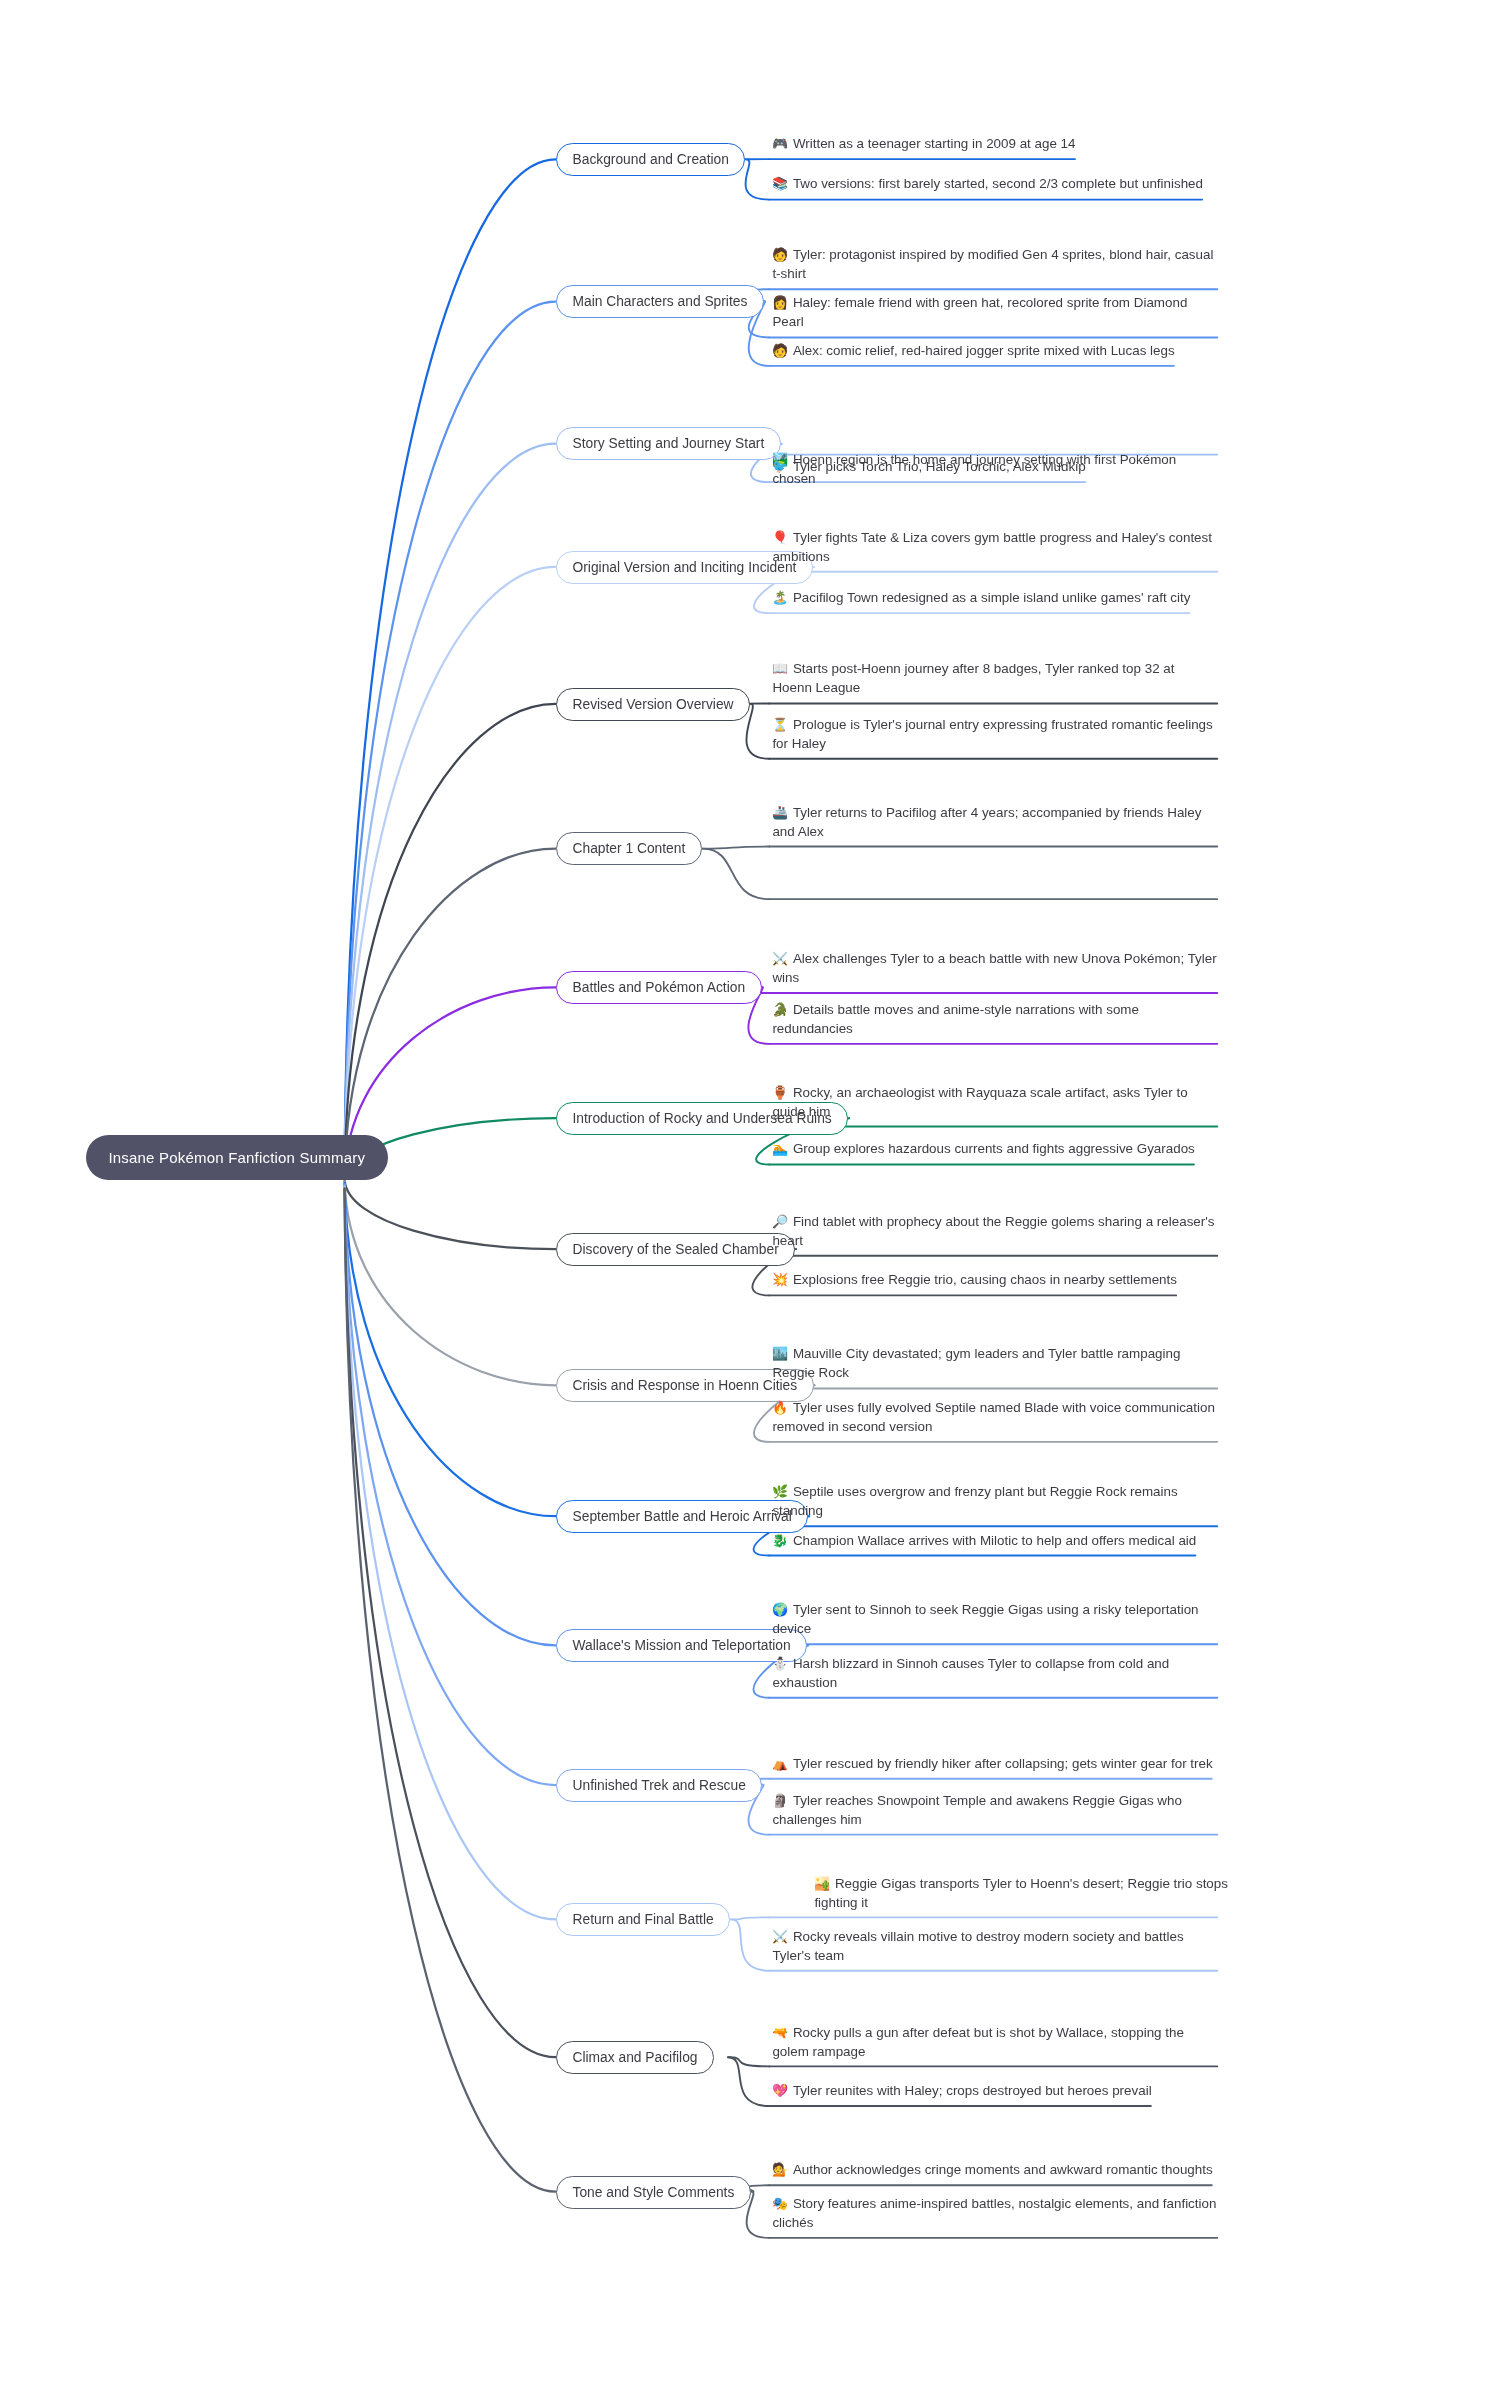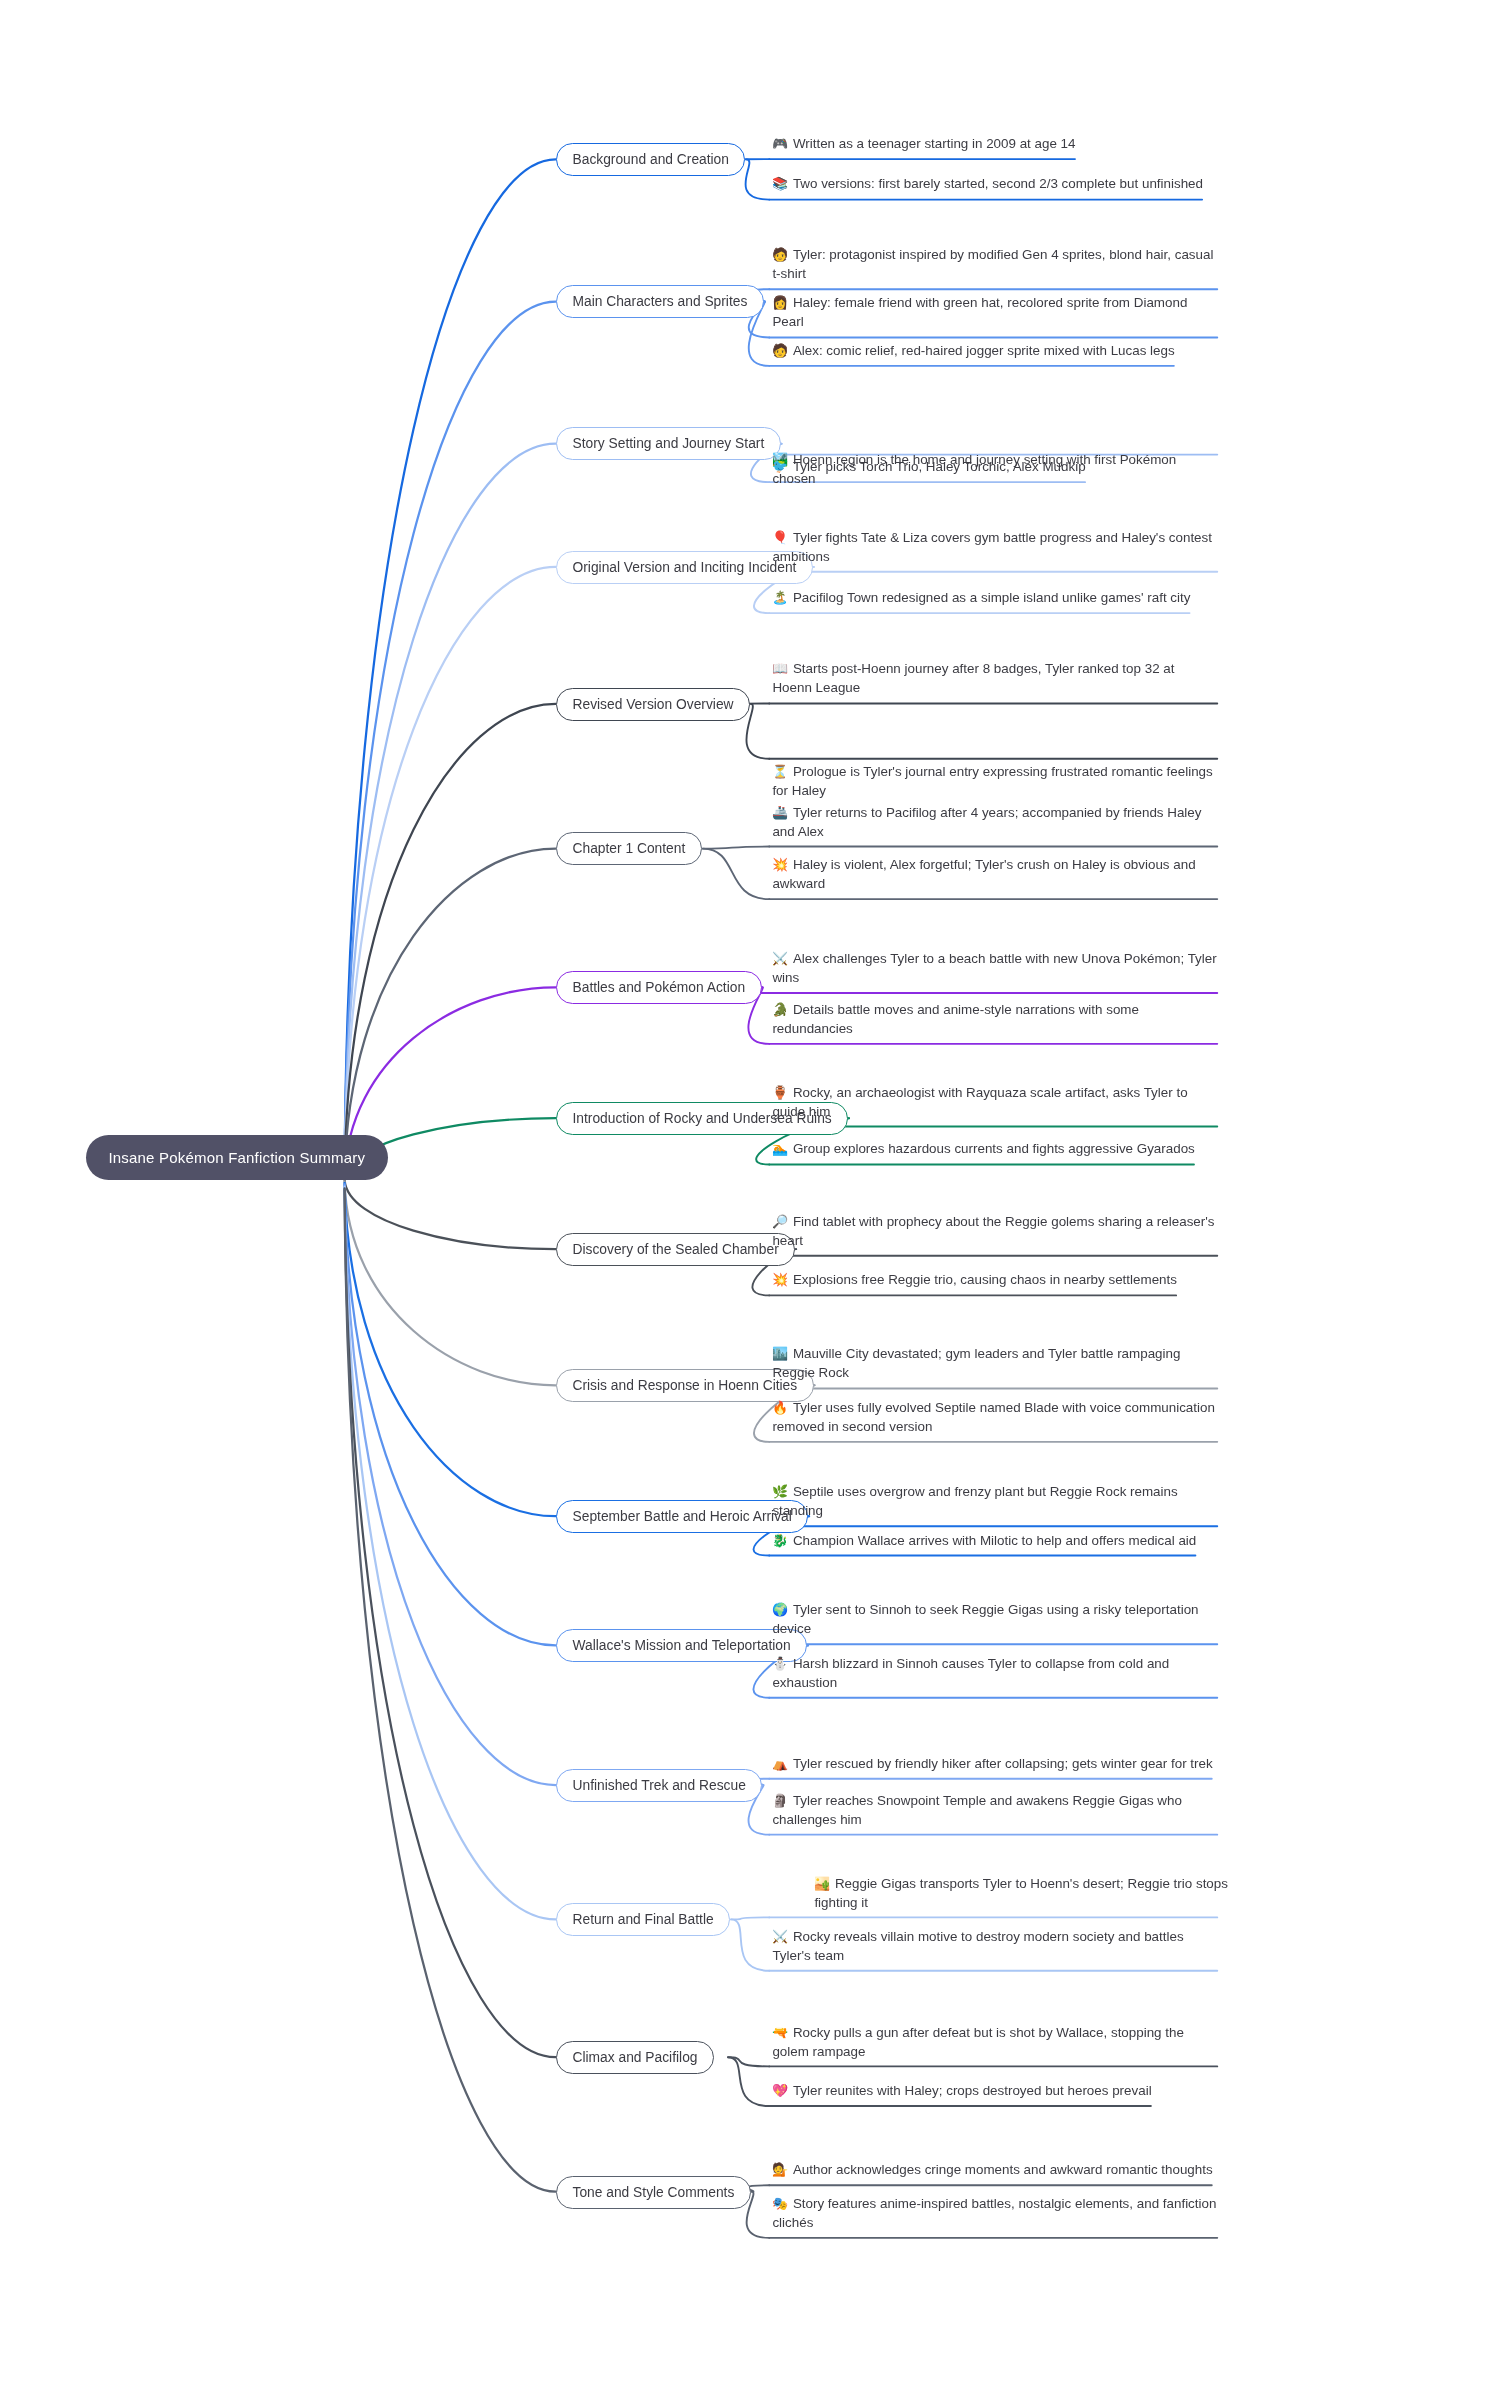--- a/index.html
+++ b/index.html
@@ -187,26 +187,25 @@
       <div class="leaf" style="left: 769px; max-width: 448px; border-bottom-color: transparent; top: 457px;"><span class="emj">🐦</span><span class="txt">Tyler picks Torch Trio, Haley Torchic, Alex Mudkip</span></div>
       <div class="branch-node" style="left: 556px; top: 551px; border-color: rgb(185, 207, 245);">
         <span>Original Version and Inciting Incident</span>
       </div>
       <div class="leaf" style="left: 769px; max-width: 448px; border-bottom-color: transparent; top: 528px;"><span class="emj">🎈</span><span class="txt">Tyler fights Tate &amp; Liza covers gym battle progress and Haley's contest ambitions</span></div>
       <div class="leaf" style="left: 769px; max-width: 448px; border-bottom-color: transparent; top: 588px;"><span class="emj">🏝️</span><span class="txt">Pacifilog Town redesigned as a simple island unlike games' raft city</span></div>
       <div class="branch-node" style="left: 556px; top: 688px; border-color: rgb(63, 70, 81);">
         <span>Revised Version Overview</span>
       </div>
       <div class="leaf" style="left: 769px; max-width: 448px; border-bottom-color: transparent; top: 659px;"><span class="emj">📖</span><span class="txt">Starts post-Hoenn journey after 8 badges, Tyler ranked top 32 at Hoenn League</span></div>
-      <div class="leaf" style="left: 769px; max-width: 448px; border-bottom-color: transparent; top: 715px; margin-top: 47px;"><span class="emj">⏳</span><span class="txt">Prologue is Tyler's journal entry expressing frustrated romantic feelings for Haley</span></div>
+      <div class="leaf" style="left: 769px; max-width: 448px; border-bottom-color: transparent; top: 715px;"><span class="emj">⏳</span><span class="txt">Prologue is Tyler's journal entry expressing frustrated romantic feelings for Haley</span></div>
       <div class="branch-node" style="left: 556px; top: 832px; border-color: rgb(93, 102, 117);">
         <span>Chapter 1 Content</span>
       </div>
       <div class="leaf" style="left: 769px; max-width: 448px; border-bottom-color: transparent; top: 803px;"><span class="emj">🚢</span><span class="txt">Tyler returns to Pacifilog after 4 years; accompanied by friends Haley and Alex</span></div>
-      <div class="leaf" style="left: 769px; max-width: 448px; border-bottom-color: transparent; top: 855px;"><span class="emj">💥</span><span class="txt">Haley is violent, Alex forgetful; Tyler's crush on Haley is obvious and awkward</span></div>
       <div class="branch-node" style="left: 556px; top: 971px; border-color: rgb(139, 43, 226);">
         <span>Battles and Pokémon Action</span>
       </div>
       <div class="leaf" style="left: 769px; max-width: 448px; border-bottom-color: transparent; top: 949px;"><span class="emj">⚔️</span><span class="txt">Alex challenges Tyler to a beach battle with new Unova Pokémon; Tyler wins</span></div>
       <div class="leaf" style="left: 769px; max-width: 448px; border-bottom-color: transparent; top: 1000px;"><span class="emj">🐊</span><span class="txt">Details battle moves and anime-style narrations with some redundancies</span></div>
       <div class="branch-node" style="left: 556px; top: 1102px; border-color: rgb(15, 138, 99);">
         <span>Introduction of Rocky and Undersea Ruins</span>
       </div>
       <div class="leaf" style="left: 769px; max-width: 448px; border-bottom-color: transparent; top: 1083px;"><span class="emj">🏺</span><span class="txt">Rocky, an archaeologist with Rayquaza scale artifact, asks Tyler to guide him</span></div>
       <div class="leaf" style="left: 769px; max-width: 448px; border-bottom-color: transparent; top: 1139px;"><span class="emj">🏊</span><span class="txt">Group explores hazardous currents and fights aggressive Gyarados</span></div>

